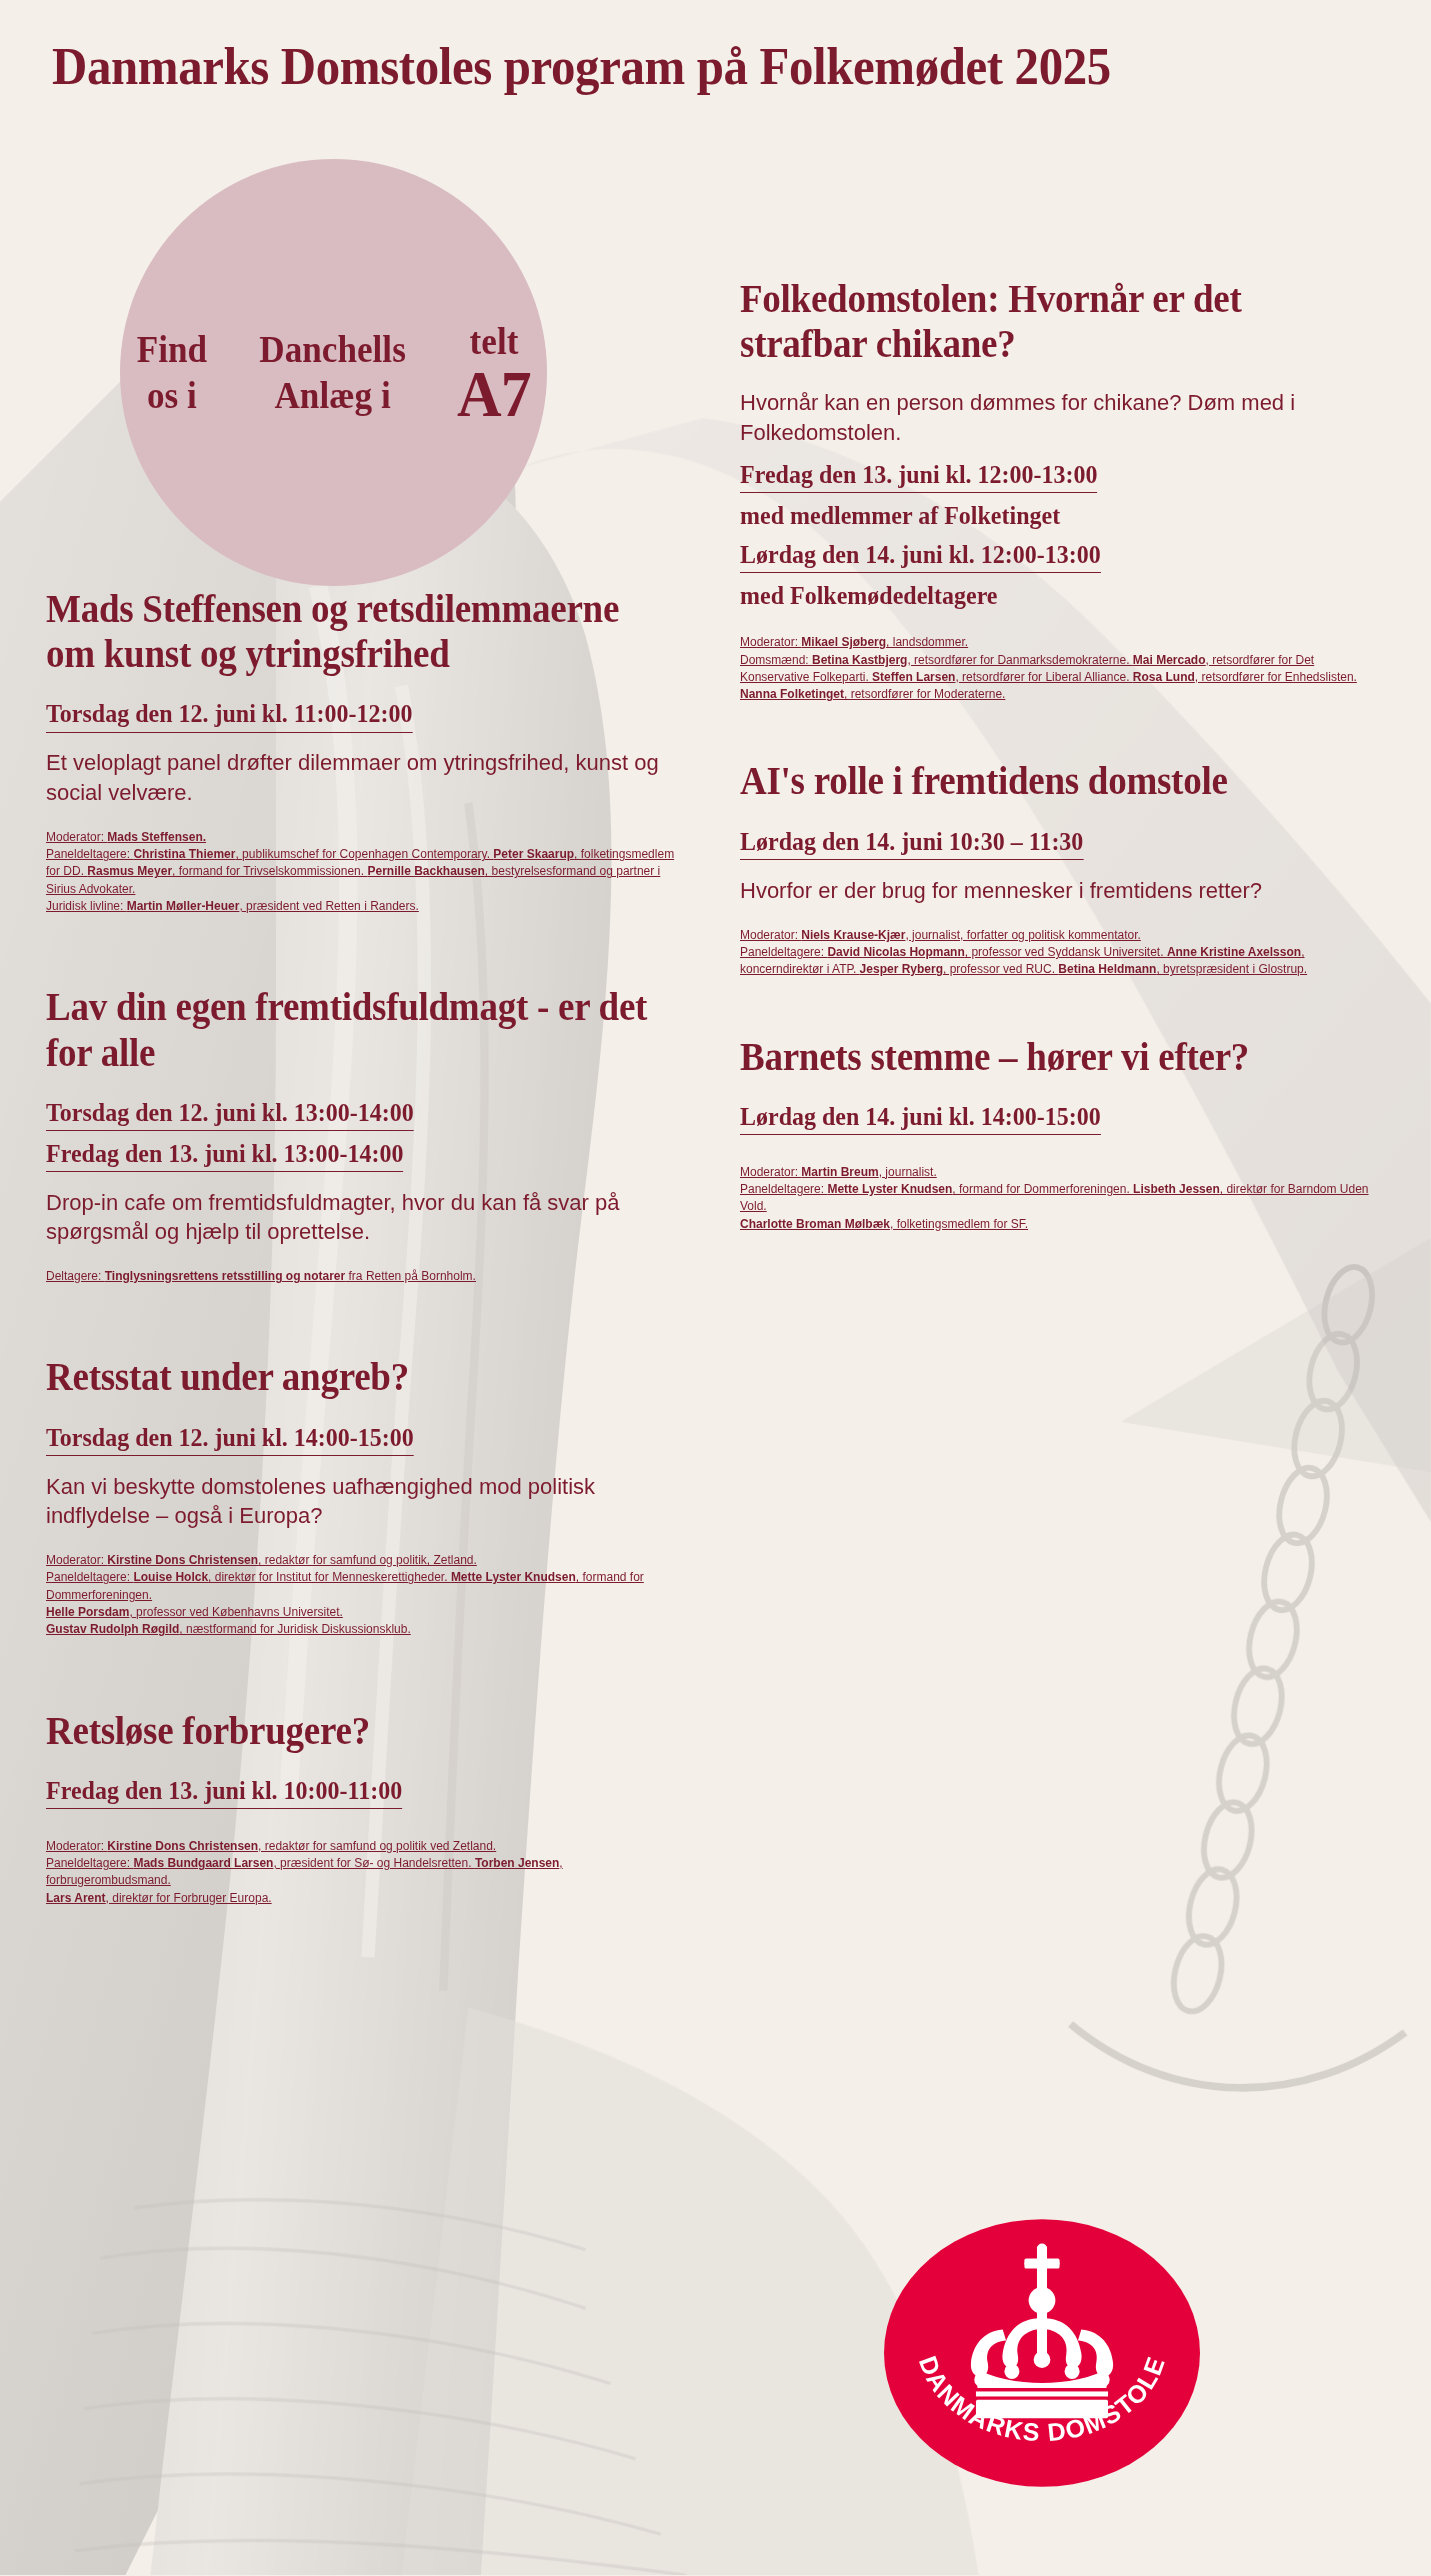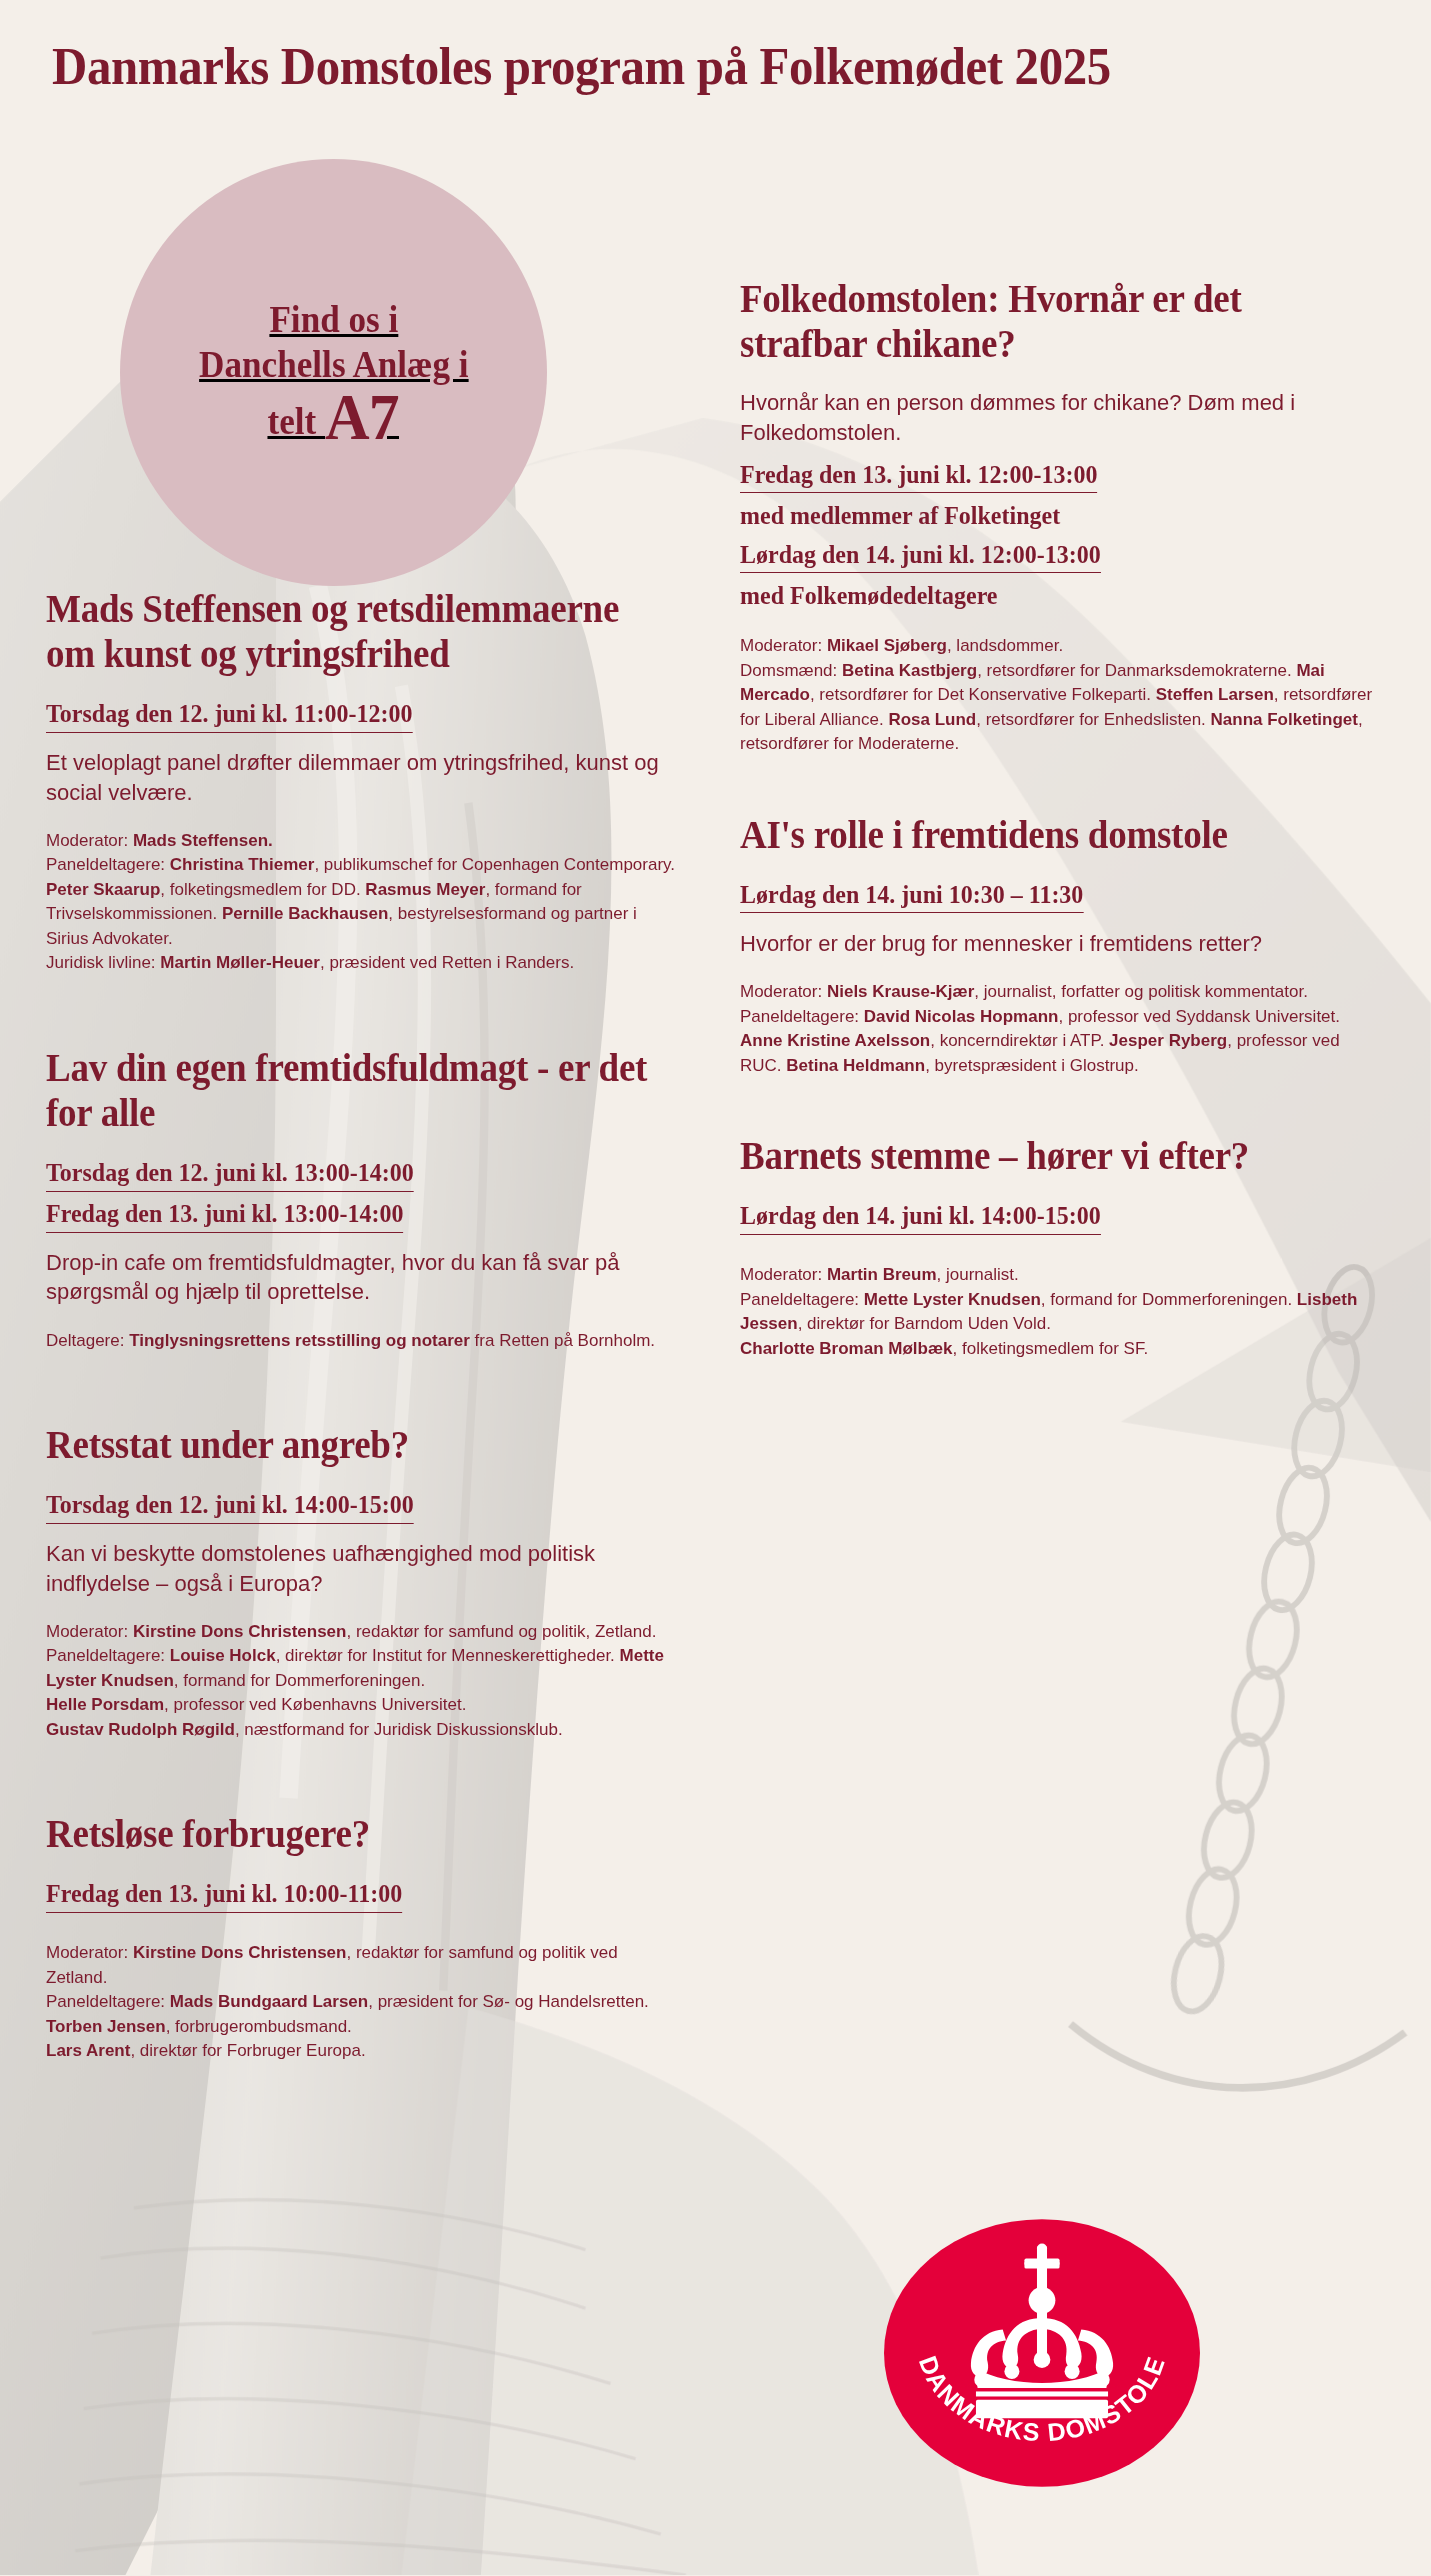--- a/index.html
+++ b/index.html
@@ -45,25 +45,23 @@
   #find-us-badge {
     position: absolute;
     left: 120px;
     top: 159px;
     width: 427px;
     height: 427px;
     border-radius: 50%;
     background: #D9BCC1;
     z-index: 4;
     display: flex;
-    flex-direction: column;
     align-items: center;
     justify-content: center;
     text-align: center;
-    text-decoration: underline;
   }
   #find-us-badge .bl {
     font-family: "Liberation Serif", serif;
     font-weight: 700;
     color: #7D1B2E;
     font-size: 37px;
     line-height: 1.22;
     transform: scaleX(0.95);
   }
   #find-us-badge .big-tent {
@@ -124,23 +122,24 @@
 
   .lede {
     color: #7D1B2E;
     font-size: 22px;
     line-height: 1.33;
     margin-top: 9px;
   }
 
   .credits {
     color: #7D1B2E;
-    font-size: 17px;
+    font-size: 12px;
     line-height: 1.44;
     margin-top: 22px;
+    text-decoration: underline;
   }
   .credits b { font-weight: 700; }
 
   .sp-sm { height: 11.7px; }
   .sp-lg { height: 55px; }
   .sp-xl { height: 69px; }
 
   
   #logo-badge {
     position: absolute;

